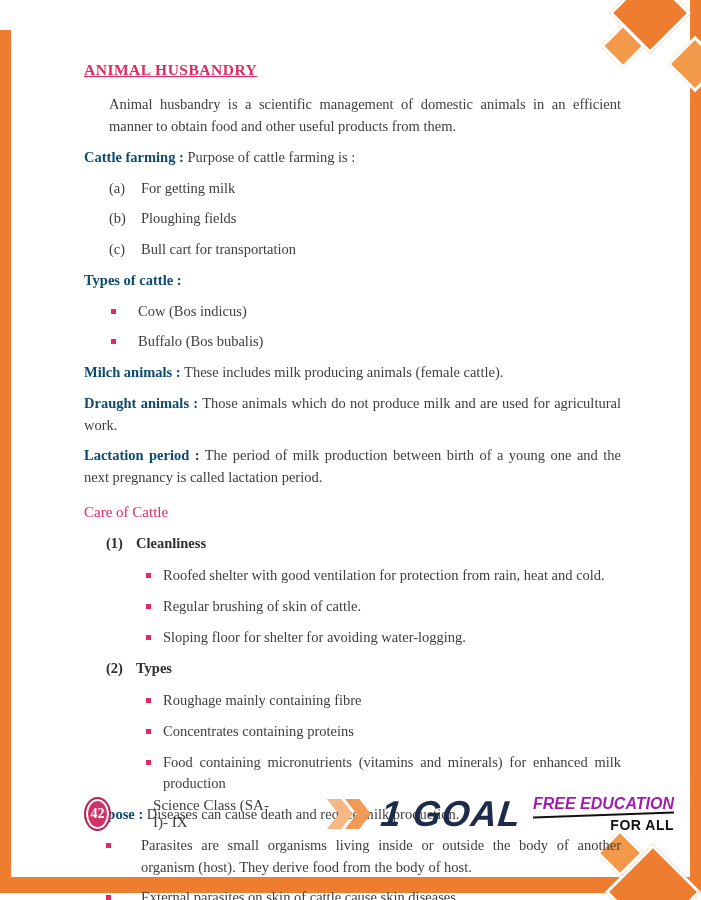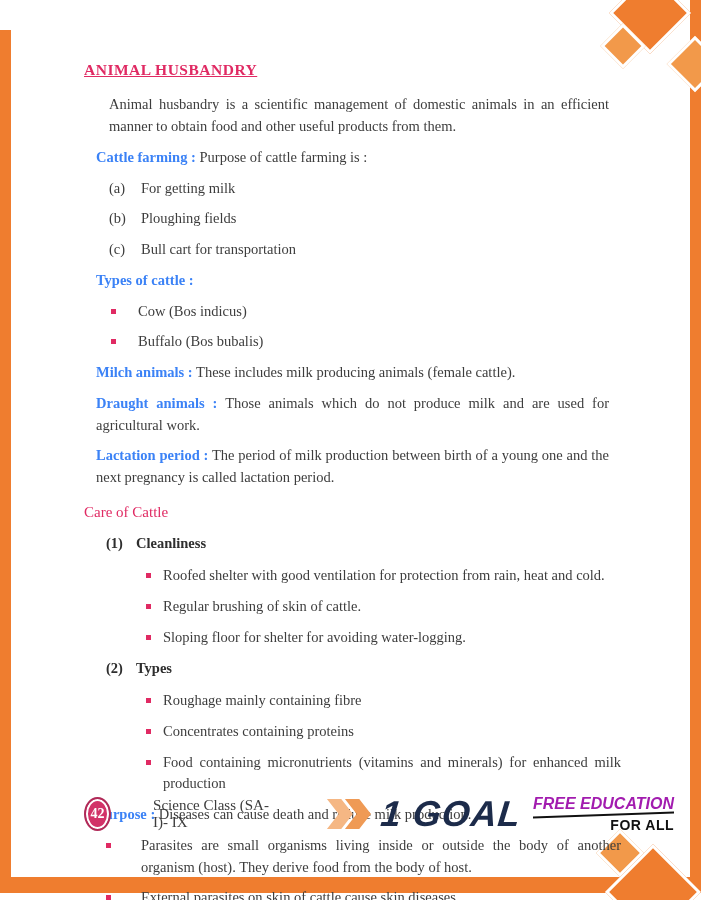--- a/index.html
+++ b/index.html
@@ -16,23 +16,23 @@
   .d2{width:26px;height:26px;top:30px;right:62px;background:#f2994a;}
   .d3{width:34px;height:34px;top:44px;right:-14px;background:#f2994a;}
   .d4{width:28px;height:28px;bottom:30px;right:64px;background:#f2994a;}
   .d5{width:62px;height:62px;bottom:-26px;right:14px;}
   
   .content{position:absolute;left:84px;top:58px;width:537px;font-size:14.5px;line-height:1.5;}
   .title{
     color:#e02a63;font-size:15.5px;font-weight:bold;letter-spacing:0.5px;
     text-decoration:underline;margin:0 0 13px 0;
   }
-  .para{margin:9px 12px;text-align:justify;}
+  .para{margin:9px 0;text-align:justify;}
   .intro{margin-left:25px;}
-  .lead{font-weight:bold;color:#3b82f6;}
+  .lead{font-weight:bold;color:#0c4a6e;}
   .pink-heading{color:#e02a63;font-size:15px;font-weight:normal;margin:12px 0 10px 0;}
   
   .letter-row{display:flex;margin:9px 0 9px 25px;}
   .letter-label{width:32px;flex:0 0 32px;}
   
   .bullet-row{display:flex;margin:9px 0 9px 27px;align-items:flex-start;}
   .bullet{
     flex:0 0 5px;width:5px;height:5px;background:#e02a63;margin:8px 22px 0 0;
   }
   

